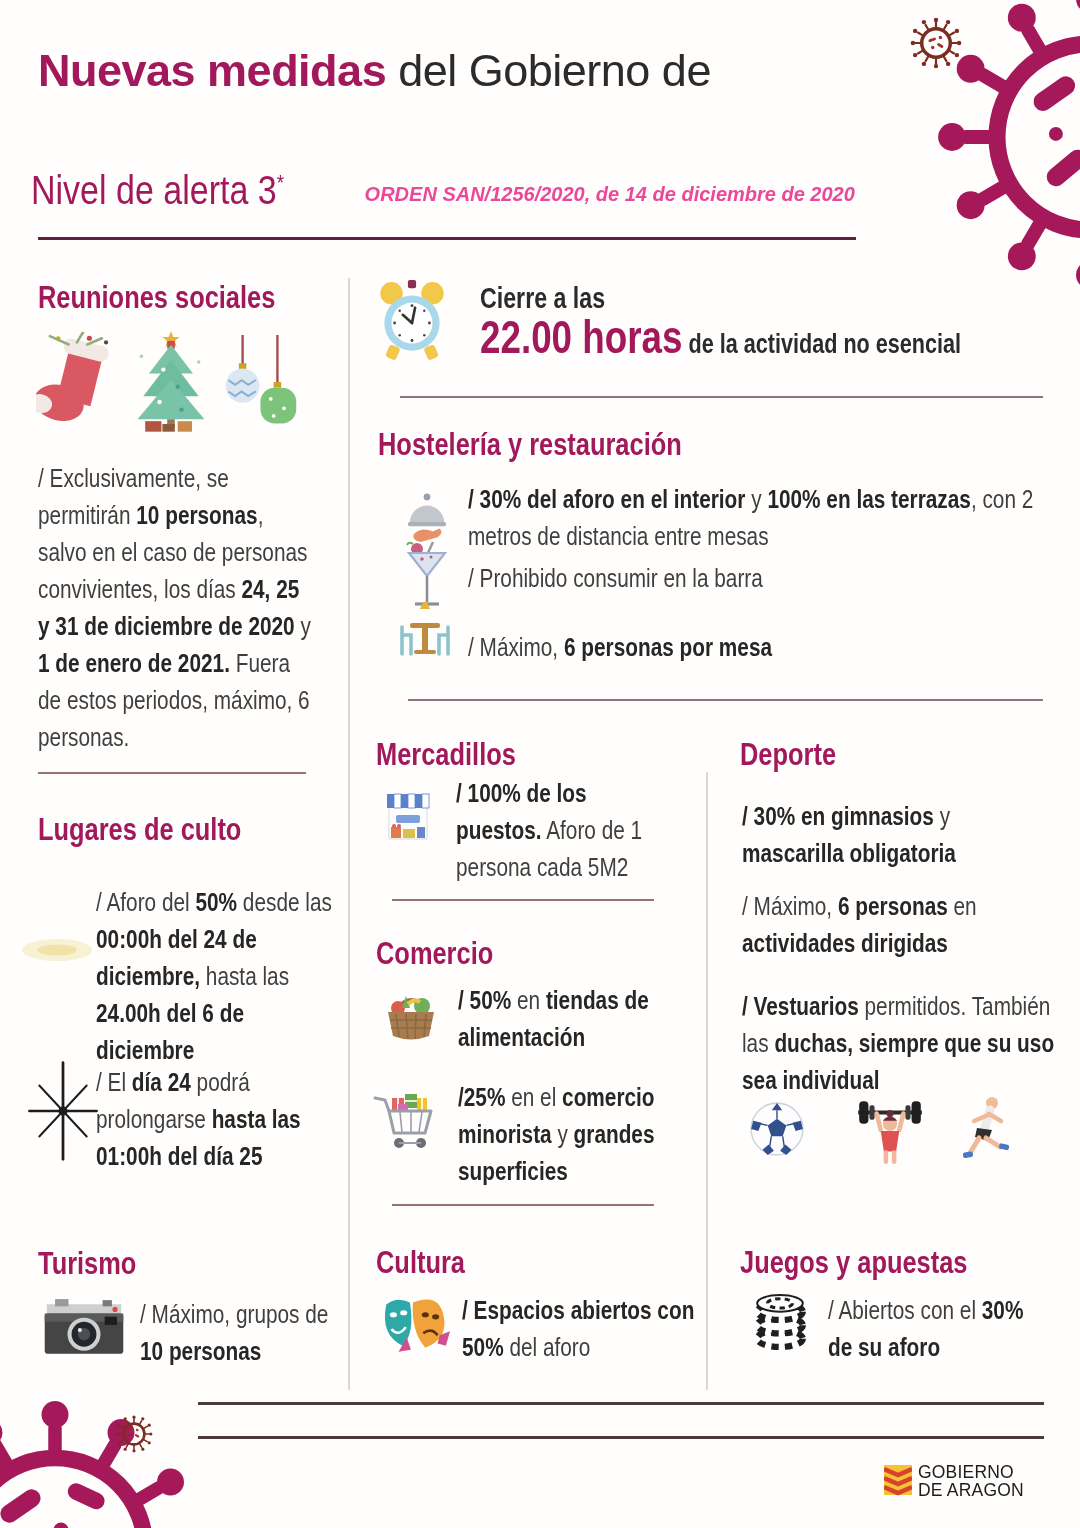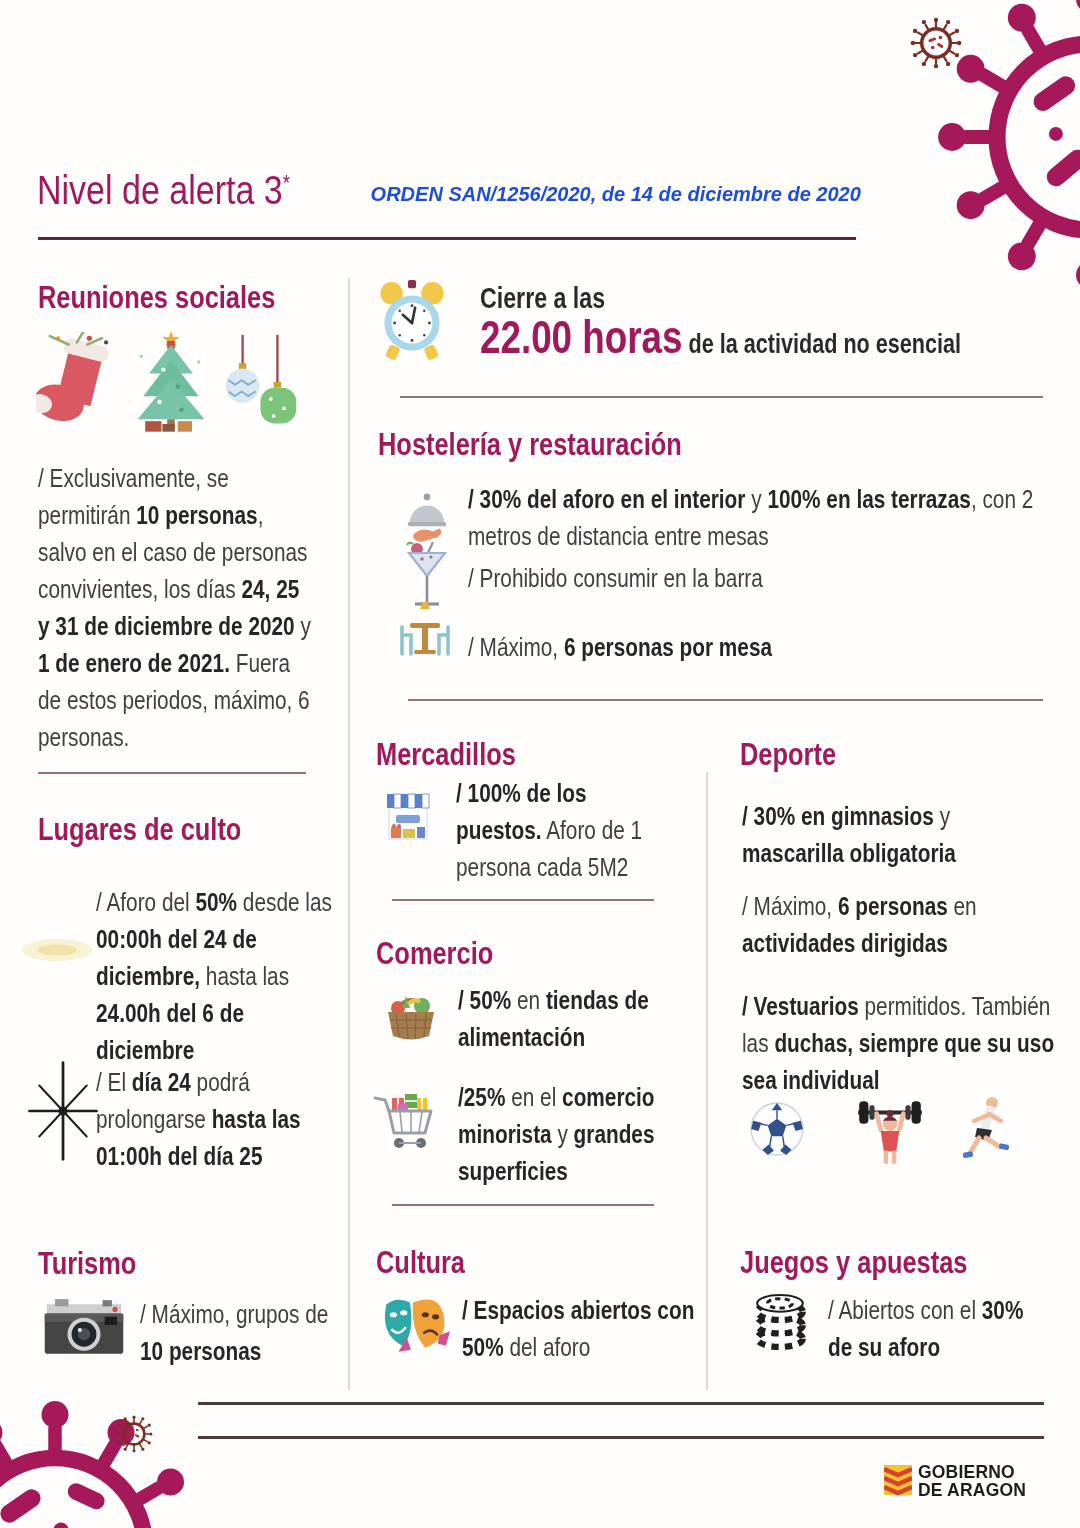--- a/index.html
+++ b/index.html
@@ -2,42 +2,42 @@
 <html style="--accent: #a1195b; --dark: #2b2b2b; --body: #3f3f3f; --divider: #d9d9d9; --rule: #5e2244; --rule-soft: #96707c; --footer-line: #4d3a3a; --footer-text: #8d3558;"><head>
 <meta charset="utf-8">
 <style>
   html,body{margin:0;padding:0;background:#ffffff;}
   .poster{position:relative;width:1080px;height:1528px;background:#fffefd;overflow:hidden;
           font-family:"Liberation Sans",sans-serif;color:var(--dark,#2b2b2b);}
   
   .title{position:absolute;left:38px;font-size:45px;line-height:58px;color:var(--dark);letter-spacing:-0.5px;white-space:nowrap;}
   .title .b{font-weight:700;}
   .m{color:var(--accent);}
-  .alert-row{position:absolute;left:37px;top:168px;display:flex;align-items:flex-end;gap:36px;}
+  .alert-row{position:absolute;left:31px;top:168px;display:flex;align-items:flex-end;gap:36px;}
   .alert{font-size:40px;color:var(--accent);transform:scaleX(.85);transform-origin:0 100%;white-space:nowrap;}
   .alert sup{font-size:22px;vertical-align:super;}
-  .order{font-size:20px;font-style:italic;font-weight:700;color:#1d4ed8;padding-bottom:7px;white-space:nowrap;}
+  .order{font-size:20px;font-style:italic;font-weight:700;color:#ec4899;padding-bottom:7px;white-space:nowrap;}
   .rule{position:absolute;background:var(--rule);}
   .hr{position:absolute;height:2px;background:var(--rule-soft);}
   .vr{position:absolute;width:2px;background:var(--divider);}
   
   .h{position:absolute;font-size:31px;font-weight:700;color:var(--accent);transform:scaleX(.82);transform-origin:0 0;white-space:nowrap;}
   .t{position:absolute;font-size:26px;line-height:37px;color:var(--body);transform:scaleX(.8);transform-origin:0 0;}
   .t .b{font-weight:700;color:#262626;}
   
   .cier-intro{position:absolute;left:480px;top:282px;font-size:29px;font-weight:700;color:#2b2b2b;transform:scaleX(.8);transform-origin:0 0;white-space:nowrap;}
   .cier-line2{position:absolute;left:480px;top:310px;transform:scaleX(.8);transform-origin:0 0;white-space:nowrap;}
   .cier-time{font-size:46px;font-weight:700;color:var(--accent);}
   .cier-detail{font-size:27px;font-weight:700;color:#2b2b2b;}
   
   .fline{position:absolute;background:var(--footer-line);}
   .finfo{position:absolute;left:226px;top:1410px;font-size:14.5px;letter-spacing:.8px;color:var(--footer-text);white-space:nowrap;}
   .finfo .fbul{color:#a03046;margin-right:10px;font-size:16px;}
   .finfo .furl{font-weight:700;color:#6e1c44;}
-  .logo-text{position:absolute;left:918px;top:1463px;font-size:17.5px;font-weight:700;color:#1d1d1d;line-height:18px;letter-spacing:.2px;}
+  .logo-text{position:absolute;left:918px;top:1463px;font-size:17.5px;font-weight:400;color:#1d1d1d;line-height:18px;letter-spacing:.2px;}
   .ic{position:absolute;}
   svg{display:block;}
 </style>
 </head>
 <body>
 
 <div class="poster">
 
   <svg width="0" height="0" style="position:absolute">
     <defs>
@@ -137,20 +137,21 @@
   <svg class="ic" style="left:903px;top:10px;color:#7b2d22" width="66" height="66">
       <use href="#virusSm"></use>
     </svg>
   <svg class="ic" style="left:-95px;top:1398px;color:#a5195b" width="300" height="300">
       <use href="#virusBig"></use>
     </svg>
   <svg class="ic" style="left:110px;top:1410px;color:#7b2d22" width="48" height="48">
       <use href="#virusSm"></use>
     </svg>
 
+  <div class="title" style="top:42px"><span class="b m">Nuevas medidas</span><span> del Gobierno de</span></div>
   <div class="alert-row">
     <div class="alert"><span>Nivel de alerta 3</span><sup>*</sup></div>
     <div class="order">ORDEN SAN/1256/2020, de 14 de diciembre de 2020</div>
   </div>
   <div class="rule" style="left:38px;top:237px;width:818px;height:3px"></div>
 
   <div class="vr" style="left:348px;top:278px;height:1112px"></div>
   <div class="vr" style="left:706px;top:772px;height:618px"></div>
 
   <div class="h" style="left:38px;top:280px">Reuniones sociales</div>

